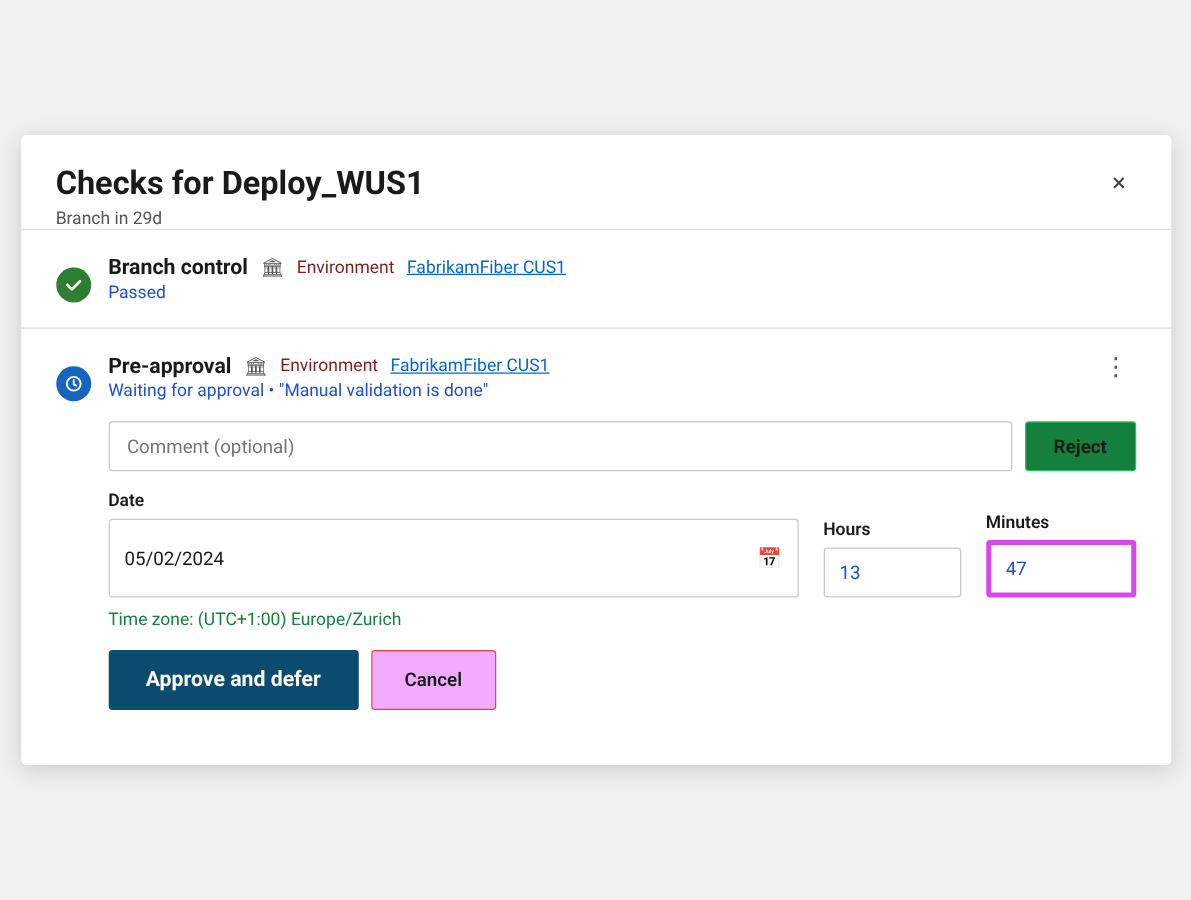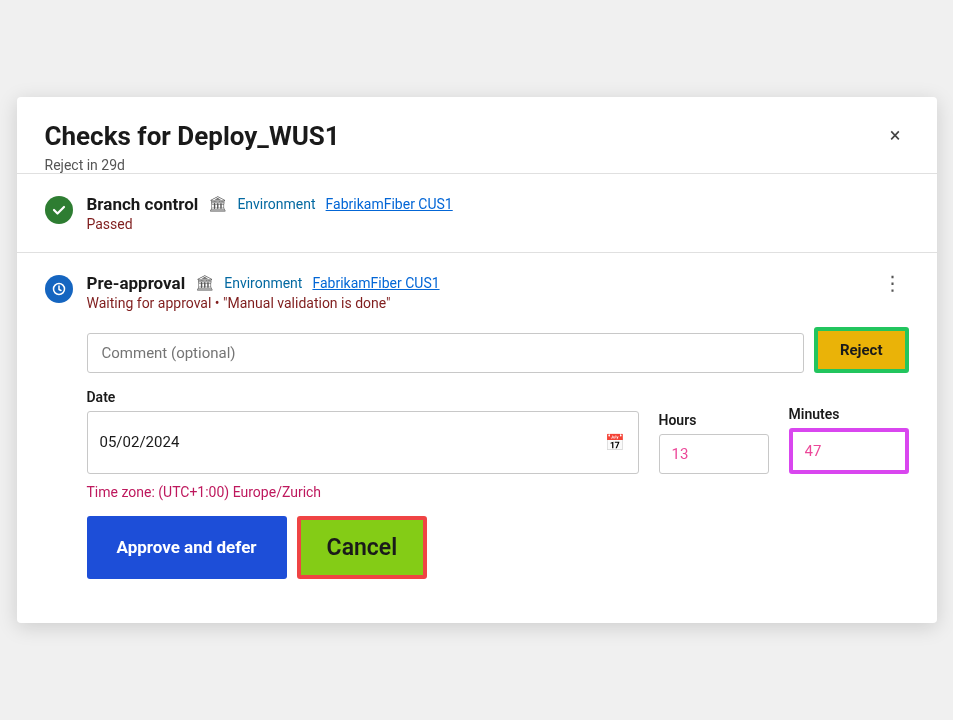--- a/index.html
+++ b/index.html
@@ -65,21 +65,21 @@
       background: #e0e0e0;
       margin: 0 -28px;
     }
 
     .check-item {
       padding: 20px 0;
     }
 
     .check-item-header {
       display: flex;
-      align-items: flex-start;
+      align-items: flex-end;
       gap: 14px;
     }
 
     .check-icon {
       flex-shrink: 0;
       margin-top: 2px;
     }
 
     .check-icon-passed {
       width: 28px;
@@ -128,33 +128,33 @@
       color: #1a1a1a;
     }
 
     .environment-icon {
       color: #555;
       font-size: 15px;
     }
 
     .environment-label {
       font-size: 14px;
-      color: #0369a1;
+      color: #7f1d1d;
     }
 
     .environment-link {
       color: #0366d6;
       text-decoration: underline;
       font-size: 14px;
       cursor: pointer;
     }
 
     .check-status {
       font-size: 14px;
-      color: #7f1d1d;
+      color: #1d4ed8;
       margin-top: 2px;
     }
 
     .check-more-btn {
       background: none;
       border: none;
       cursor: pointer;
       color: #555;
       font-size: 20px;
       padding: 0 6px;
@@ -178,22 +178,22 @@
       flex: 1;
       border: 1px solid #c8c8c8;
       border-radius: 3px;
       padding: 10px 14px;
       font-size: 15px;
       color: #999;
       outline: none;
     }
 
     .reject-btn {
-      background: #eab308;
-      border: 4px solid #22c55e;
+      background: #15803d;
+      border: 1px solid #22c55e;
       border-radius: 3px;
       padding: 10px 22px;
       font-size: 15px;
       font-weight: 700;
       color: #1a1a1a;
       cursor: pointer;
       white-space: nowrap;
     }
 
     .datetime-row {
@@ -243,71 +243,71 @@
     .minutes-field {
       width: 120px;
     }
 
     .number-input {
       width: 100%;
       border: 1px solid #c8c8c8;
       border-radius: 3px;
       padding: 10px 12px;
       font-size: 15px;
-      color: #ec4899;
+      color: #1d4ed8;
       outline: none;
     }
 
     .number-input.focused {
       border: 4px solid #d946ef;
     }
 
     .timezone-text {
       font-size: 14px;
-      color: #be185d;
+      color: #15803d;
       margin-top: 10px;
       margin-bottom: 16px;
     }
 
     .action-row {
       display: flex;
       gap: 10px;
     }
 
     .approve-btn {
-      background: #1d4ed8;
+      background: #0c4a6e;
       color: #fff;
       border: none;
       border-radius: 3px;
       padding: 14px 30px;
       font-size: 17px;
       font-weight: 700;
       cursor: pointer;
     }
 
     .cancel-btn {
-      background: #84cc16;
-      color: #1a1a1a;
-      border: 4px solid #ef4444;
+      background: #f0abfc;
+      color: #1a1a1a;
+      border: 1px solid #ef4444;
       border-radius: 3px;
       padding: 14px 26px;
-      font-size: 23px;
+      font-size: 15px;
       font-weight: 600;
       cursor: pointer;
     }
   </style>
 </head>
 <body>
 
 <div class="dialog">
 
   <div class="dialog-header">
     <div class="dialog-title-area">
       <span class="dialog-title">Checks for Deploy_WUS1</span>
-      <span class="dialog-subtitle">Reject in 29d</span>
+      <span class="dialog-subtitle">Branch in 29d</span>
     </div>
     <button class="close-btn">×</button>
   </div>
 
   <div class="divider"></div>
 
   <div class="check-item">
     <div class="check-item-header">
       <div class="check-icon check-icon-passed">
         <svg viewBox="0 0 16 16" fill="none" xmlns="http://www.w3.org/2000/svg">

